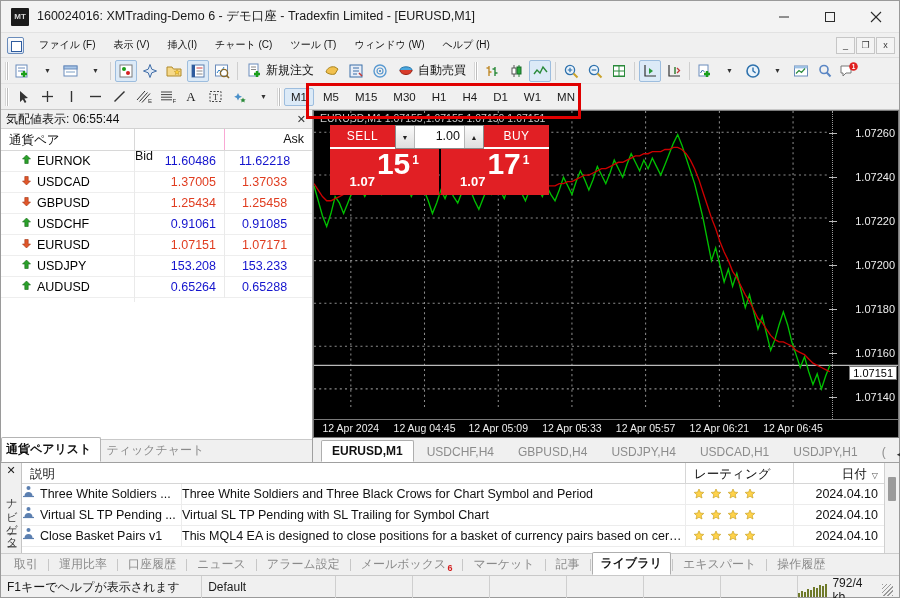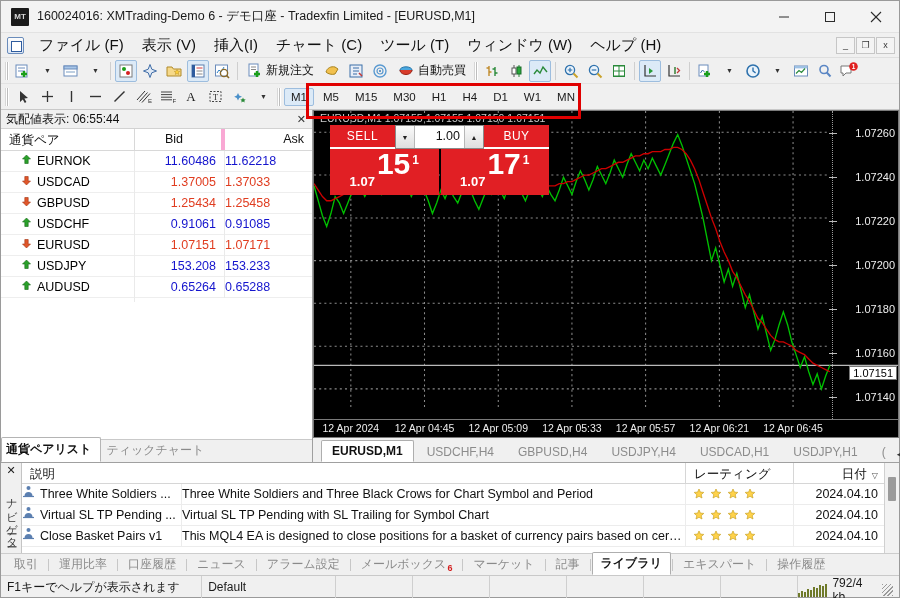--- a/index.html
+++ b/index.html
@@ -57,21 +57,21 @@
     background: linear-gradient(#fcfcfc,#dde7f5);
     border: 1px solid #6a8cbb; border-radius: 2px;
     position: relative;
   }
   .menubar .mdi-icon::after {
     content: ""; position: absolute; left: 3px; top: 3px;
     width: 9px; height: 9px; border: 1px solid #2f5c9e;
     background: #fff;
   }
   .menu-item {
-    padding: 3px 9px; font-size: 15px; color: #111;
+    padding: 3px 9px; font-size: 10px; color: #111;
     white-space: nowrap;
   }
   .mdi-btns { margin-left: auto; display: flex; padding-right: 4px; }
   .mdi-btns .mb {
     width: 19px; height: 17px; margin-left: 1px;
     border: 1px solid #c6c6c6; background: #f4f4f4;
     display: flex; align-items: center; justify-content: center;
     font-size: 9px; color: #333; font-family: "Liberation Sans", sans-serif;
   }
 
@@ -135,27 +135,27 @@
     font-size: 12px; color: #111; padding-left: 5px;
     border-bottom: 1px solid #d2d2d2;
   }
   .mw-title .x { margin-left: auto; padding: 0 6px; font-size: 11px; color: #333; }
   .mw-head {
     height: 22px; flex: 0 0 22px; display: flex;
     background: #fff; border-bottom: 1px solid #d8d8d8;
     font-size: 12.5px; color: #111;
   }
   .mw-head .c-pair { flex: 1; padding: 3px 0 0 8px; border-right: 1px solid #d8d8d8; }
-  .mw-head .c-bid  { width: 90px; text-align: center; padding: 3px 8px 0 0; border-right: 4px solid #f9a8d4; }
+  .mw-head .c-bid  { width: 90px; text-align: left; padding: 20px 8px 0 0; border-right: 1px solid #f9a8d4; }
   .mw-head .c-ask  { width: 87px; text-align: right; padding: 3px 8px 0 0; }
   .mw-body { flex: 1; overflow: hidden; }
   .mw-row { height: 21px; display: flex; align-items: center; font-size: 12.5px; border-bottom: 1px solid #eee; }
   .mw-row .sym { flex: 1; display: flex; align-items: center; gap: 5px; padding-left: 20px; border-right: 1px solid #eaeaea; height: 30px; }
   .mw-row .bid { width: 90px; text-align: right; padding-right: 8px; border-right: 1px solid #eaeaea; height: 21px; line-height: 21px; }
-  .mw-row .ask { width: 87px; text-align: left; padding-right: 8px; height: 21px; line-height: 21px; }
+  .mw-row .ask { width: 87px; text-align: center; padding-right: 8px; height: 21px; line-height: 21px; }
   .up   { color: #1414cd; }
   .down { color: #e03d20; }
   .arrow { width: 11px; height: 11px; display: inline-block; }
   .mw-tabs {
     height: 23px; flex: 0 0 23px; display: flex; align-items: flex-end;
     background: #f0f0f0; border-top: 1px solid #c9c9c9;
   }
   .mwtab {
     font-size: 12px; padding: 3px 9px 3px 4px; color: #8a8a8a;
     border: 1px solid transparent; border-bottom: none;
@@ -798,21 +798,21 @@
               <span class="small">1.07</span>
               <span class="big">17</span>
               <span class="sup">1</span>
             </div>
           </div>
         </div>
       </div>
 
       <div class="timeaxis" id="time-axis">
           <div class="tlabel" style="left:6.31%">12 Apr 2024</div>
-          <div class="tlabel" style="left:18.93%">12 Apr 04:45</div>
+          <div class="tlabel" style="left:18.93%">12 Aug 04:45</div>
           <div class="tlabel" style="left:31.55%">12 Apr 05:09</div>
           <div class="tlabel" style="left:44.17%">12 Apr 05:33</div>
           <div class="tlabel" style="left:56.79%">12 Apr 05:57</div>
           <div class="tlabel" style="left:69.41%">12 Apr 06:21</div>
           <div class="tlabel" style="left:82.03%">12 Apr 06:45</div>
         </div>
 
       <div class="chart-tabs">
         <div class="ctab active">EURUSD,M1</div>
         <div class="ctab-sep"></div>

